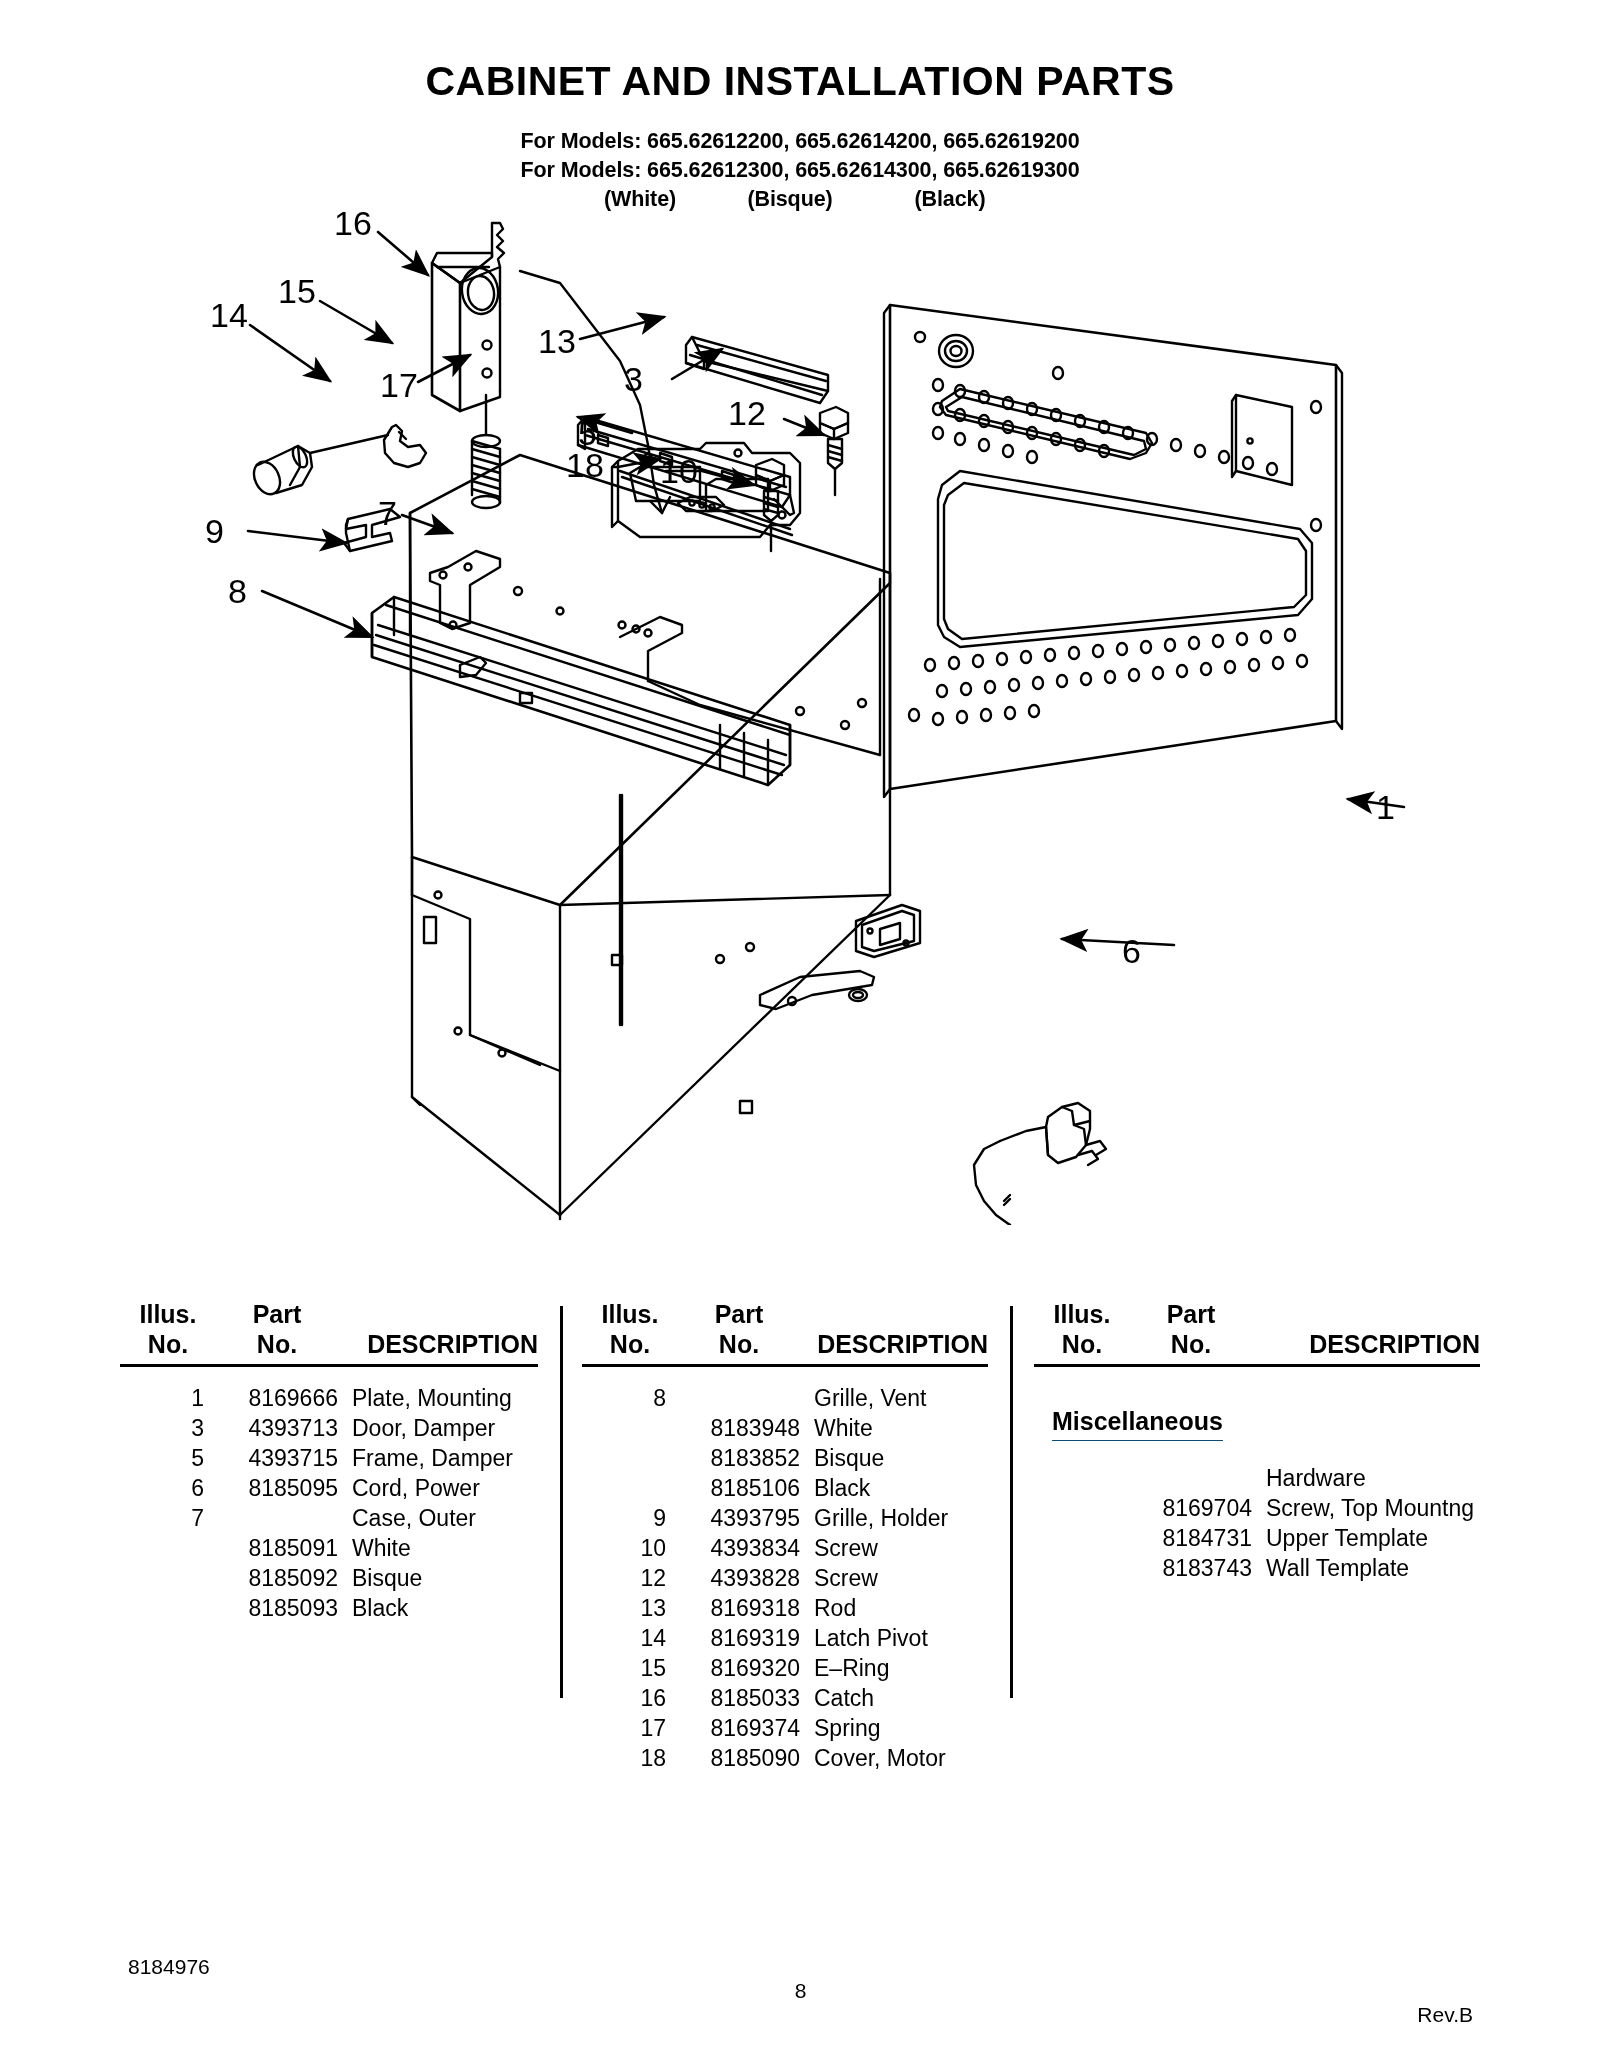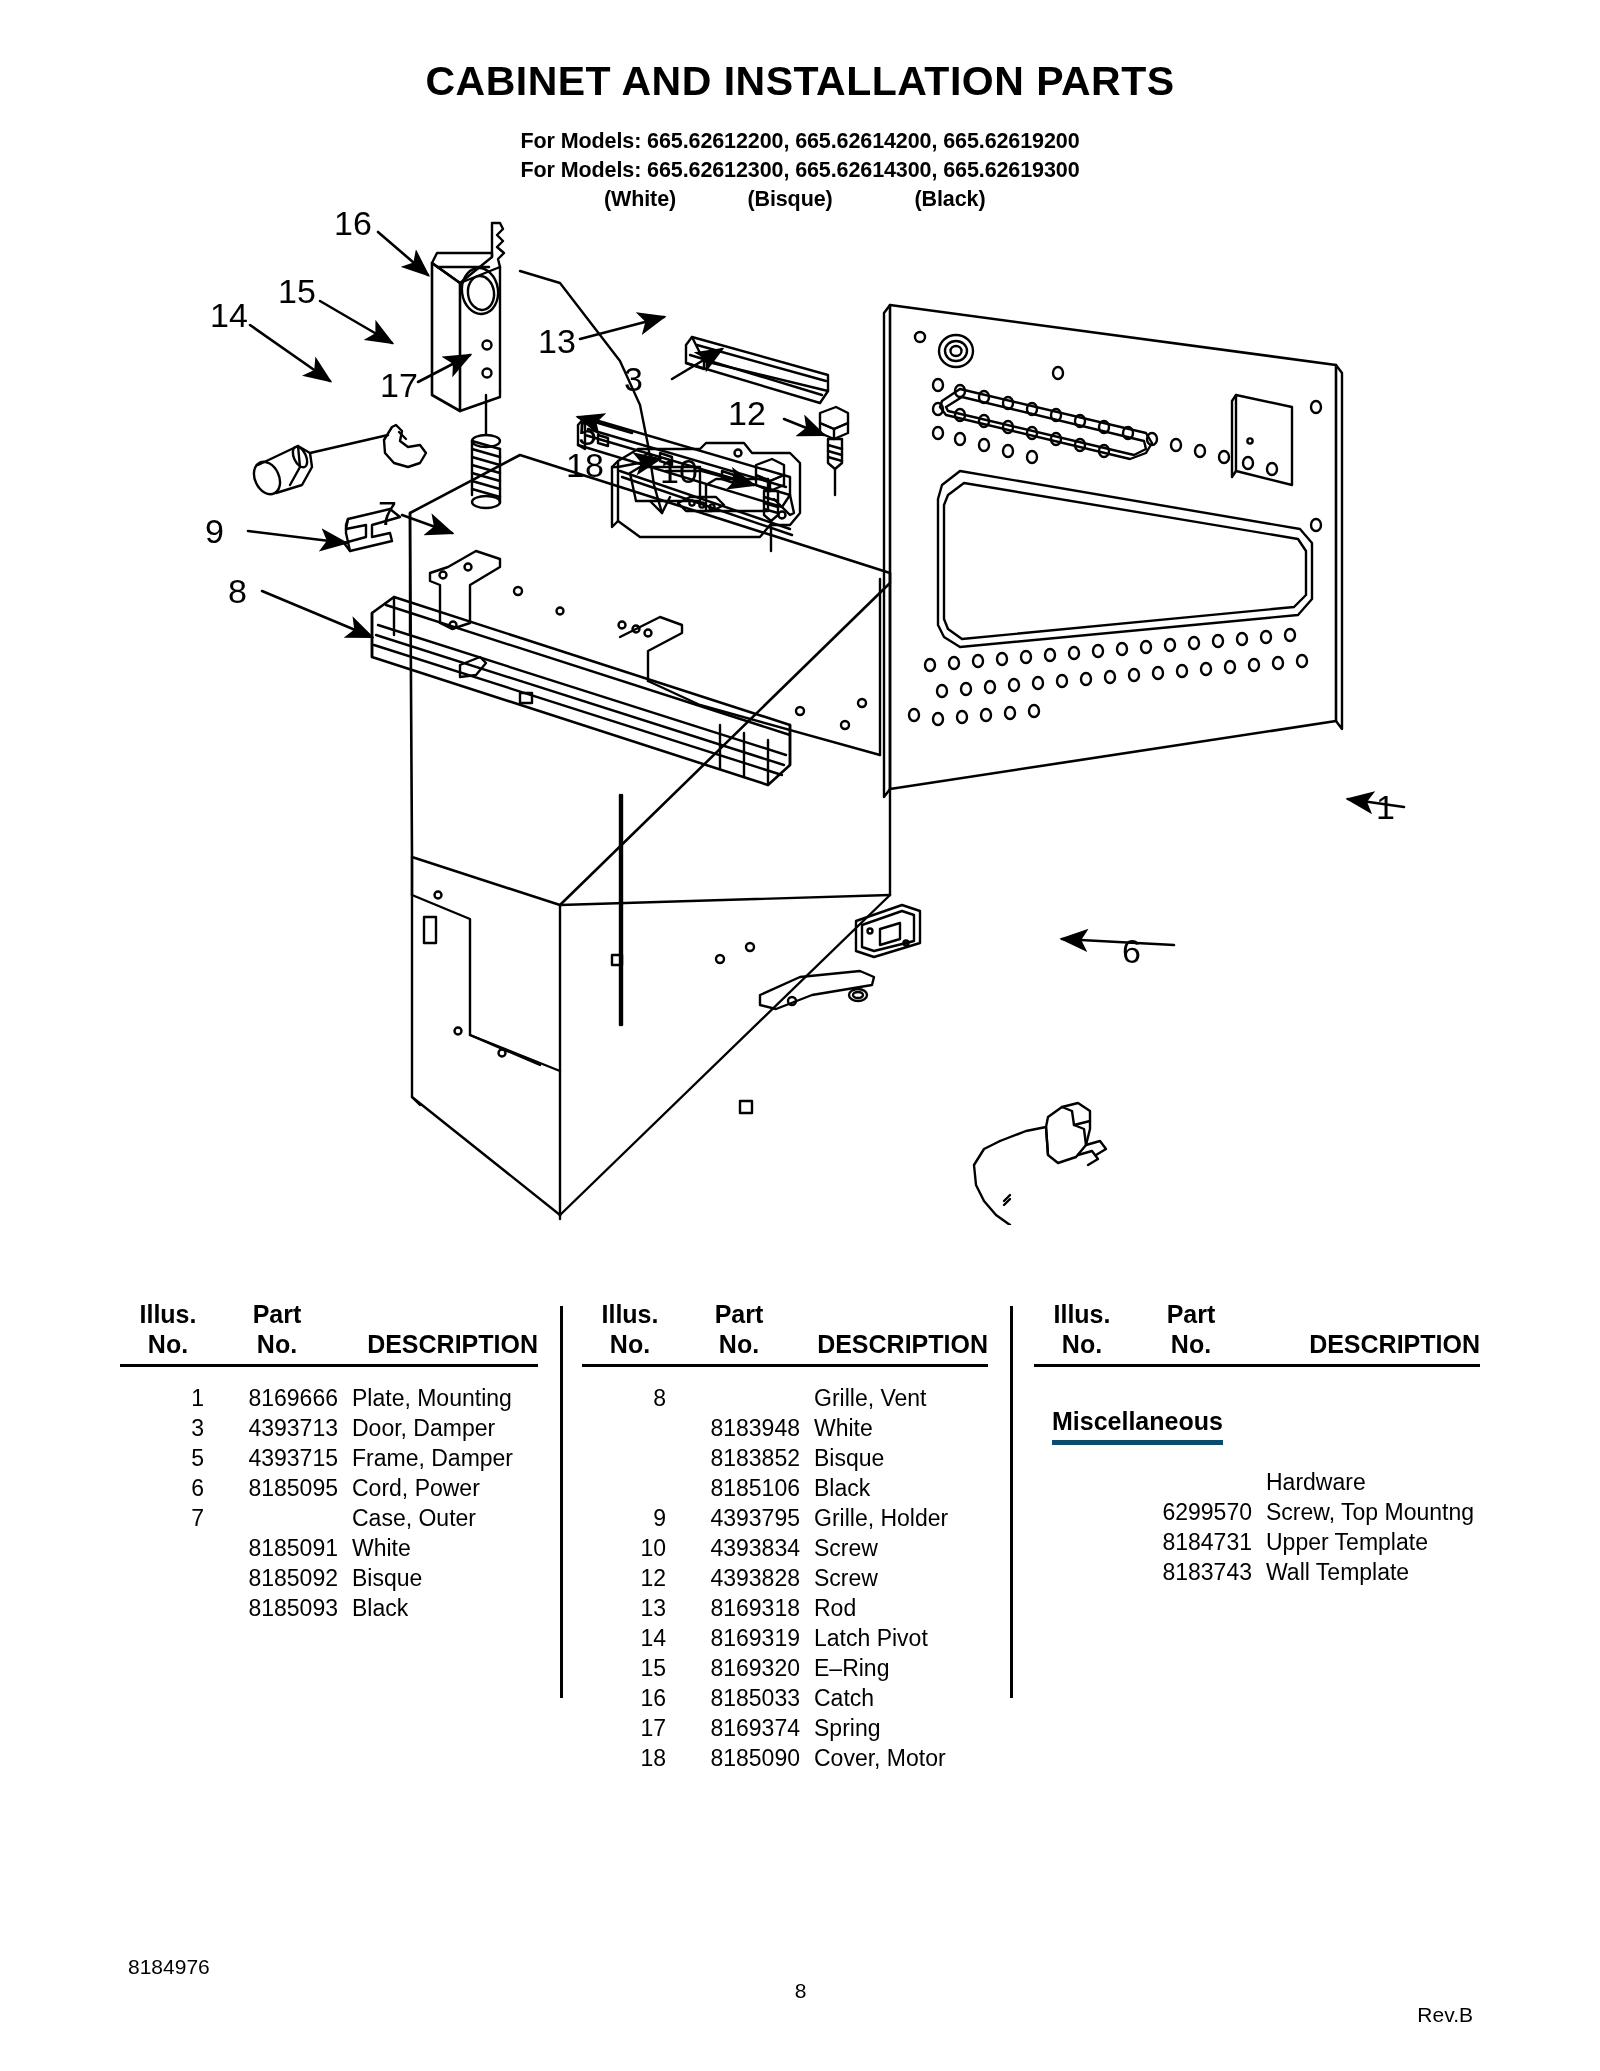--- a/index.html
+++ b/index.html
@@ -116,21 +116,21 @@
   .row { display: flex; }
   .cell-illus { width: 96px; text-align: right; padding-right: 12px; box-sizing: border-box; }
   .cell-part  { width: 122px; text-align: right; box-sizing: border-box; }
   .cell-desc  { flex: 1; text-align: left; padding-left: 14px; box-sizing: border-box; }
 
   .misc-title {
     font-size: 25px;
     font-weight: bold;
     margin: 24px 0 0 18px;
     display: inline-block;
-    border-bottom: 5px solid #0c4a6e;
+    border-bottom: 1px solid #0c4a6e;
     padding-bottom: 4px;
   }
   .misc-rows { margin-top: 22px; font-size: 23px; line-height: 1.305; }
 
   
   .footer {
     position: absolute;
     top: 1955px;
     left: 128px;
     width: 1345px;
@@ -669,21 +669,21 @@
       <div class="hrule"></div>
       <div class="misc-title">Miscellaneous</div>
       <div class="rows misc-rows">
           <div class="row">
             <div class="cell-illus"></div>
             <div class="cell-part"></div>
             <div class="cell-desc">Hardware</div>
           </div>
           <div class="row">
             <div class="cell-illus"></div>
-            <div class="cell-part">6299570</div>
+            <div class="cell-part">8169704</div>
             <div class="cell-desc">Screw, Top Mountng</div>
           </div>
           <div class="row">
             <div class="cell-illus"></div>
             <div class="cell-part">8184731</div>
             <div class="cell-desc">Upper Template</div>
           </div>
           <div class="row">
             <div class="cell-illus"></div>
             <div class="cell-part">8183743</div>

